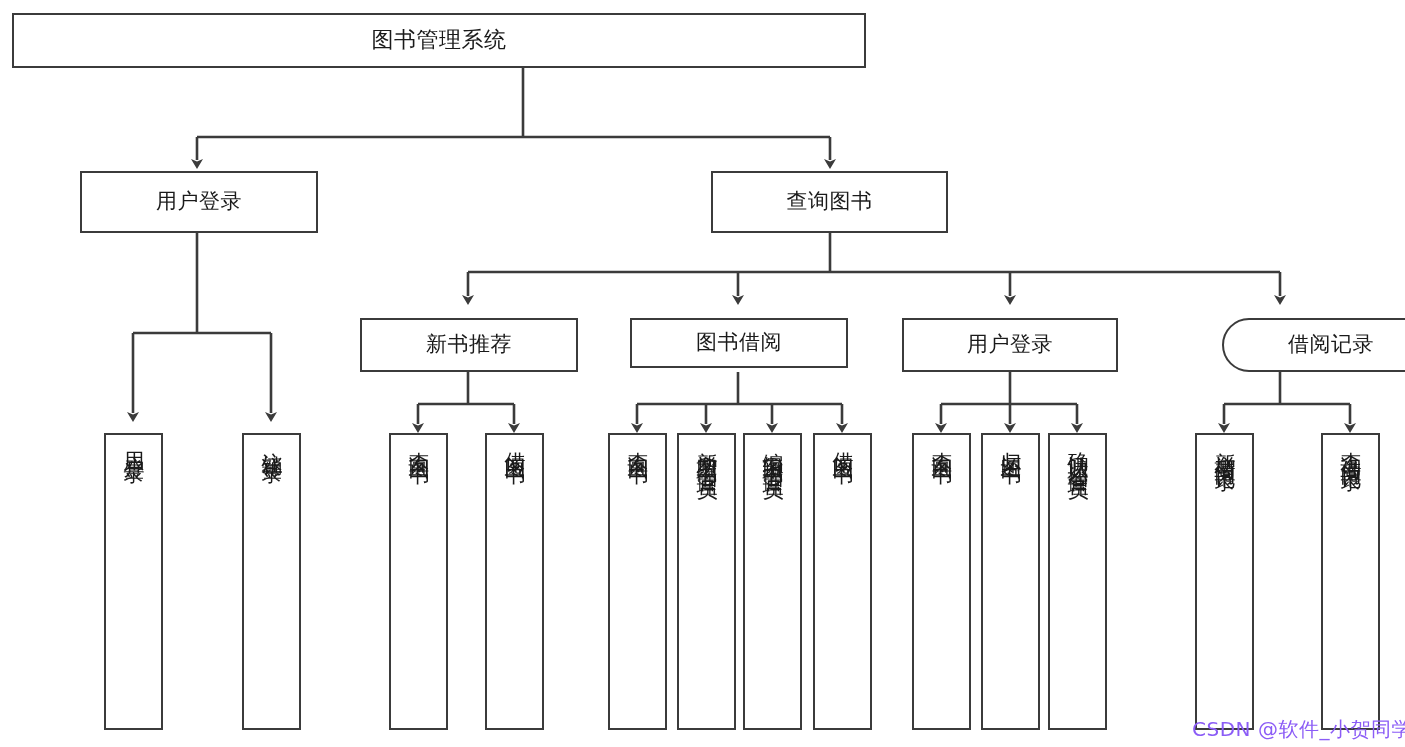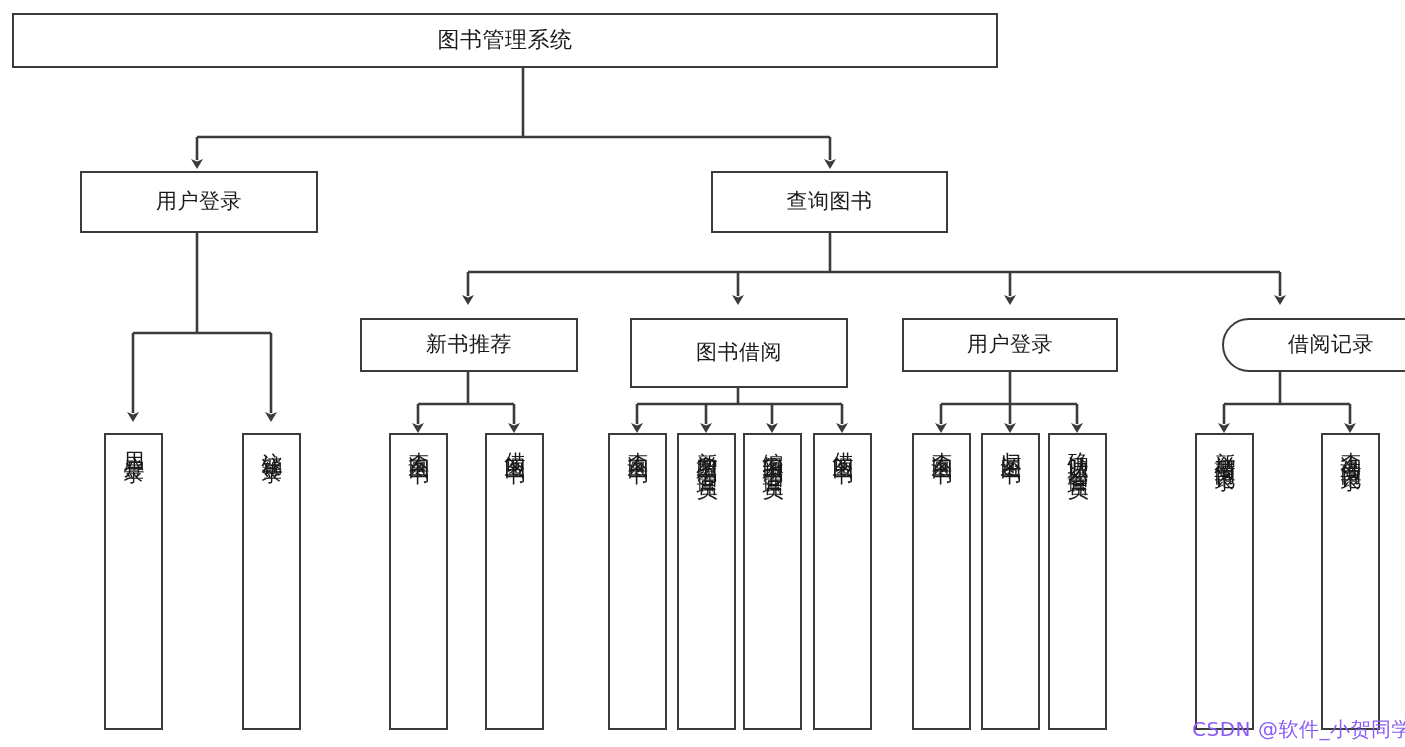--- a/index.html
+++ b/index.html
@@ -119,37 +119,37 @@
       <path d="M1010,404 L1010,424" marker-end="url(#arrow)"></path>
       <path d="M1077,404 L1077,424" marker-end="url(#arrow)"></path>
 
       <path d="M1280,372 L1280,404"></path>
       <path d="M1224,404 L1350,404"></path>
       <path d="M1224,404 L1224,424" marker-end="url(#arrow)"></path>
       <path d="M1350,404 L1350,424" marker-end="url(#arrow)"></path>
     </g>
   </svg>
 
-  <div class="node-box node-h node-root" style="left:12px; top:13px; width:986px; height:55px;">
+  <div class="node-box node-h node-root" style="left:12px; top:13px; width:854px; height:55px;">
     <span class="node-label">图书管理系统</span>
   </div>
 
   <div class="node-box node-h" style="left:80px; top:171px; width:238px; height:62px;">
     <span class="node-label">用户登录</span>
   </div>
 
   <div class="node-box node-h" style="left:711px; top:171px; width:237px; height:62px;">
     <span class="node-label">查询图书</span>
   </div>
 
   <div class="node-box node-h" style="left:360px; top:318px; width:218px; height:54px;">
     <span class="node-label">新书推荐</span>
   </div>
 
-  <div class="node-box node-h" style="left:630px; top:318px; width:218px; height:70px;">
+  <div class="node-box node-h" style="left:630px; top:318px; width:218px; height:50px;">
     <span class="node-label">图书借阅</span>
   </div>
 
   <div class="node-box node-h" style="left:902px; top:318px; width:216px; height:54px;">
     <span class="node-label">用户登录</span>
   </div>
 
   <div class="node-box node-h" style="left:1222px; top:318px; width:218px; height:54px;border-radius:27px;">
     <span class="node-label">借阅记录</span>
   </div>

